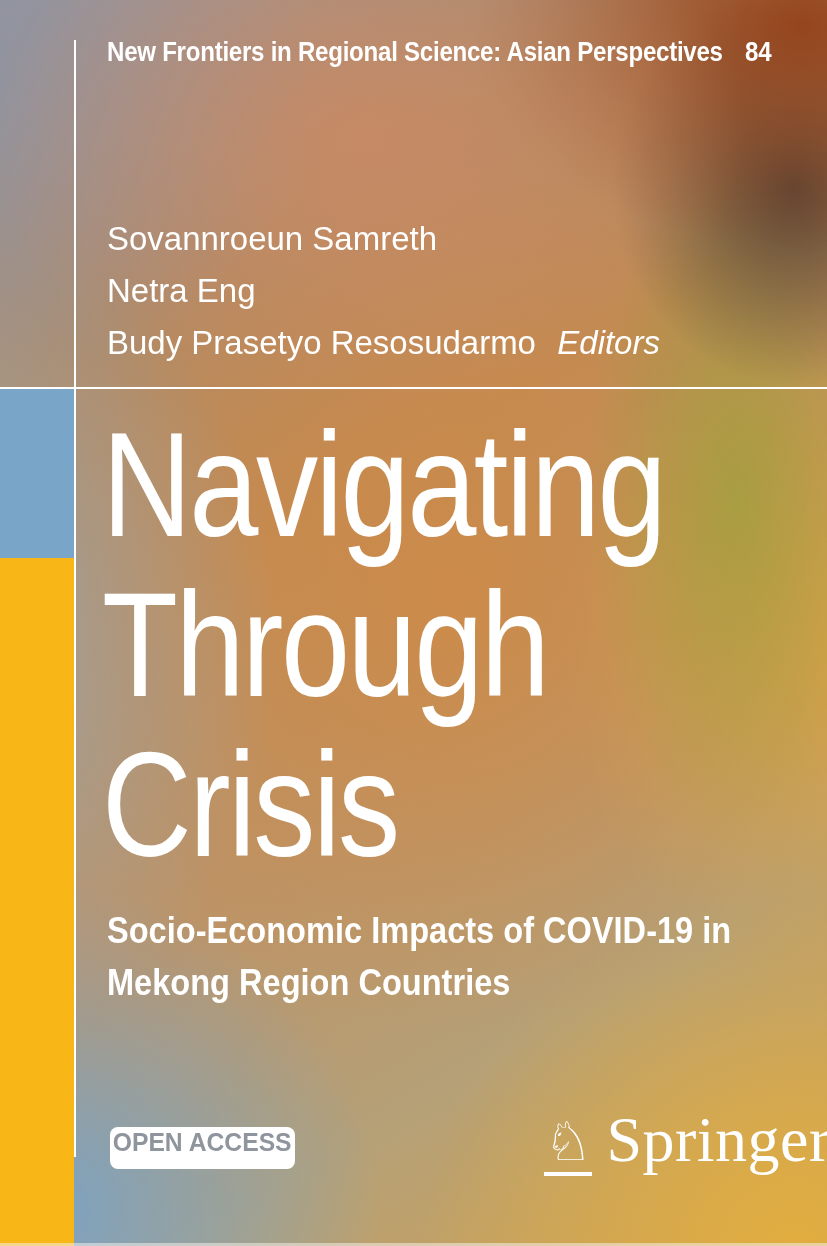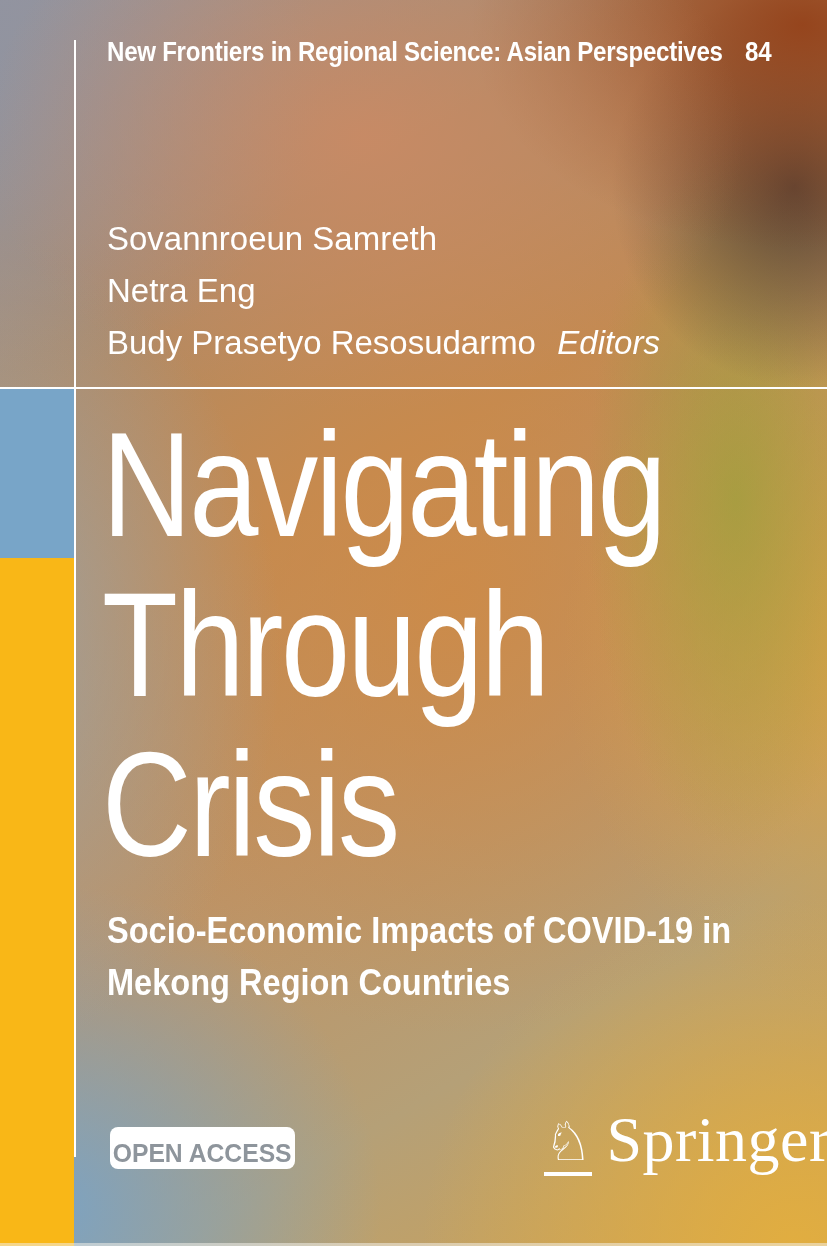--- a/index.html
+++ b/index.html
@@ -57,21 +57,21 @@
   
   .subtitle{
     position:absolute;left:107px;top:905px;
     color:#fff;font-size:37px;font-weight:700;line-height:52px;
     transform:scaleX(0.88);transform-origin:left top;white-space:nowrap;
   }
   
   .oa-badge{
     position:absolute;left:110px;top:1127px;width:185px;height:42px;
     background:#ffffff;border-radius:8px;
-    display:flex;align-items:flex-end;justify-content:center;
+    display:flex;align-items:flex-start;justify-content:center;
   }
   .oa-badge span{
     color:#8e959c;font-size:26px;font-weight:700;letter-spacing:0;
     transform:scaleX(0.95);white-space:nowrap;
   }
   
   .publisher{
     position:absolute;left:544px;top:1108px;
     display:flex;align-items:flex-end;gap:14px;color:#fff;
   }

